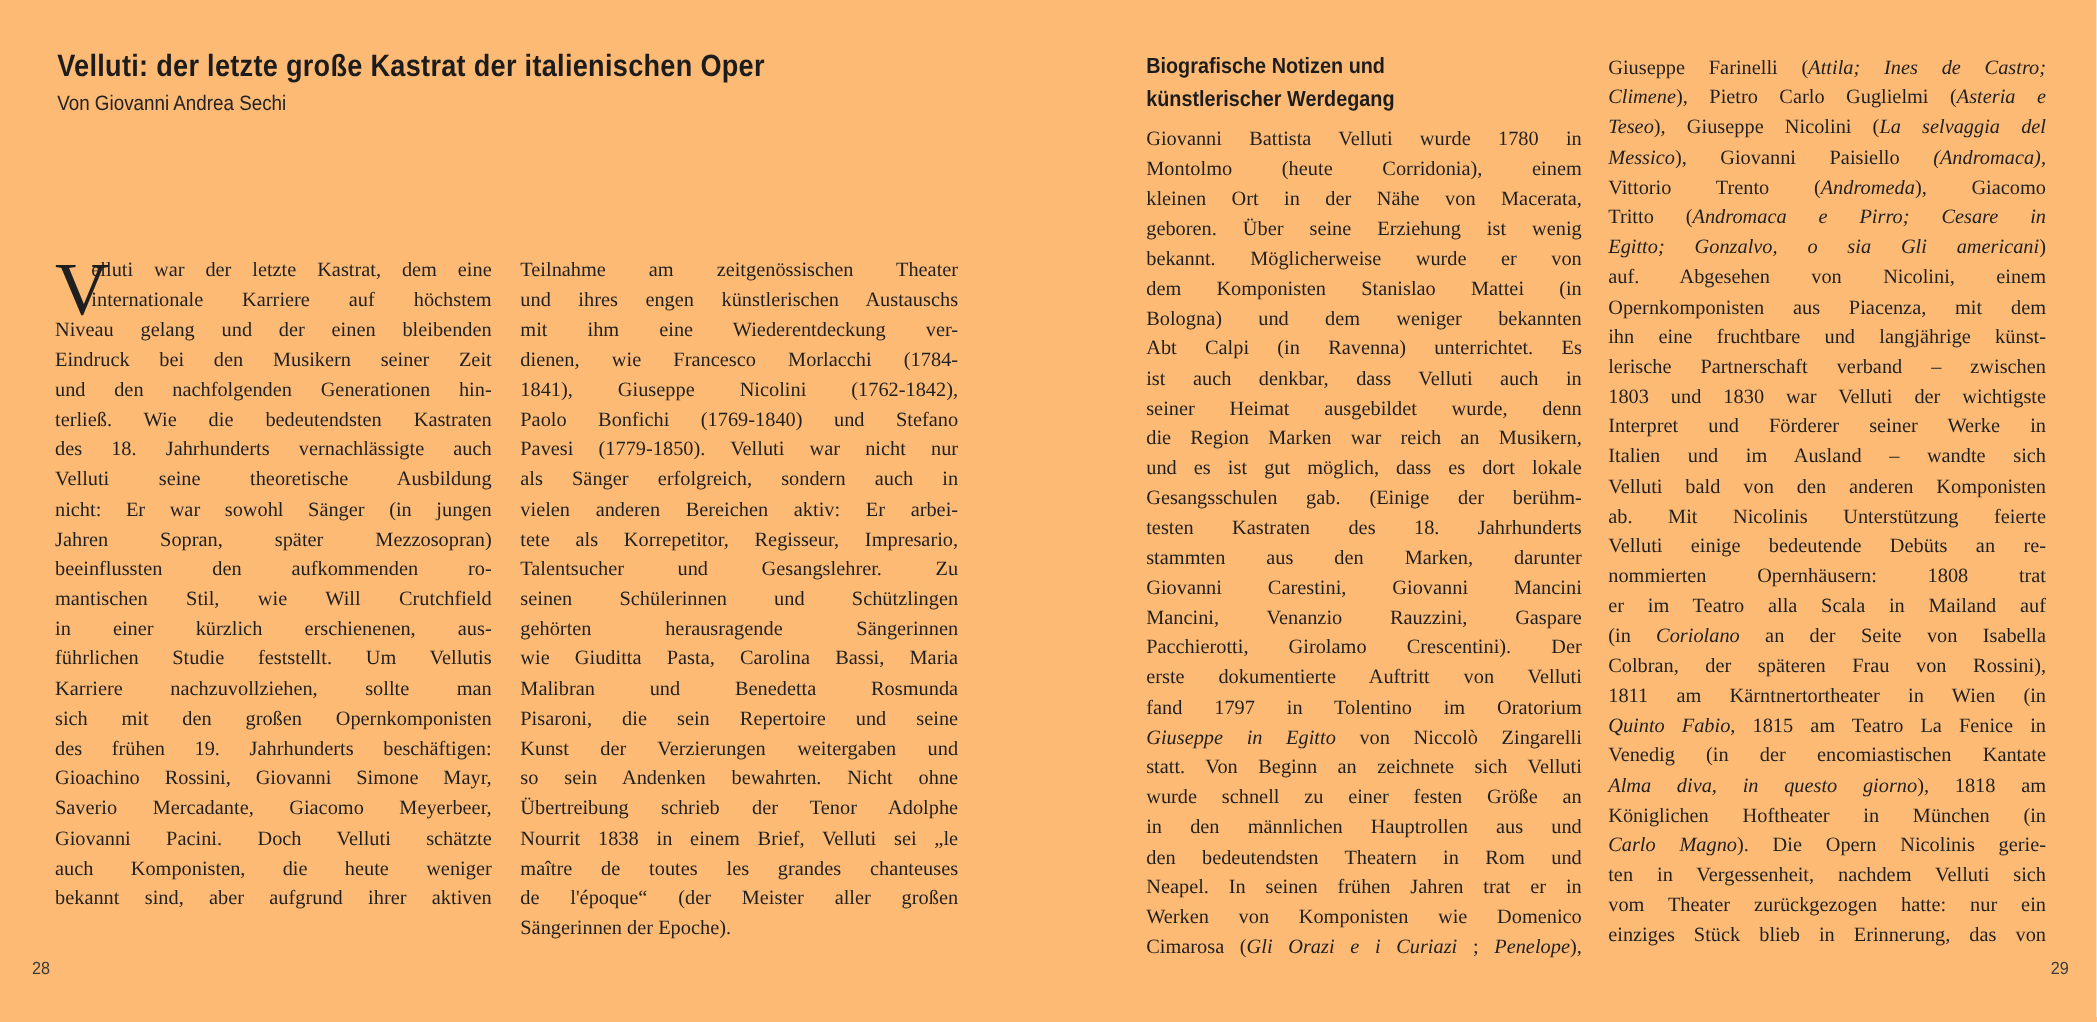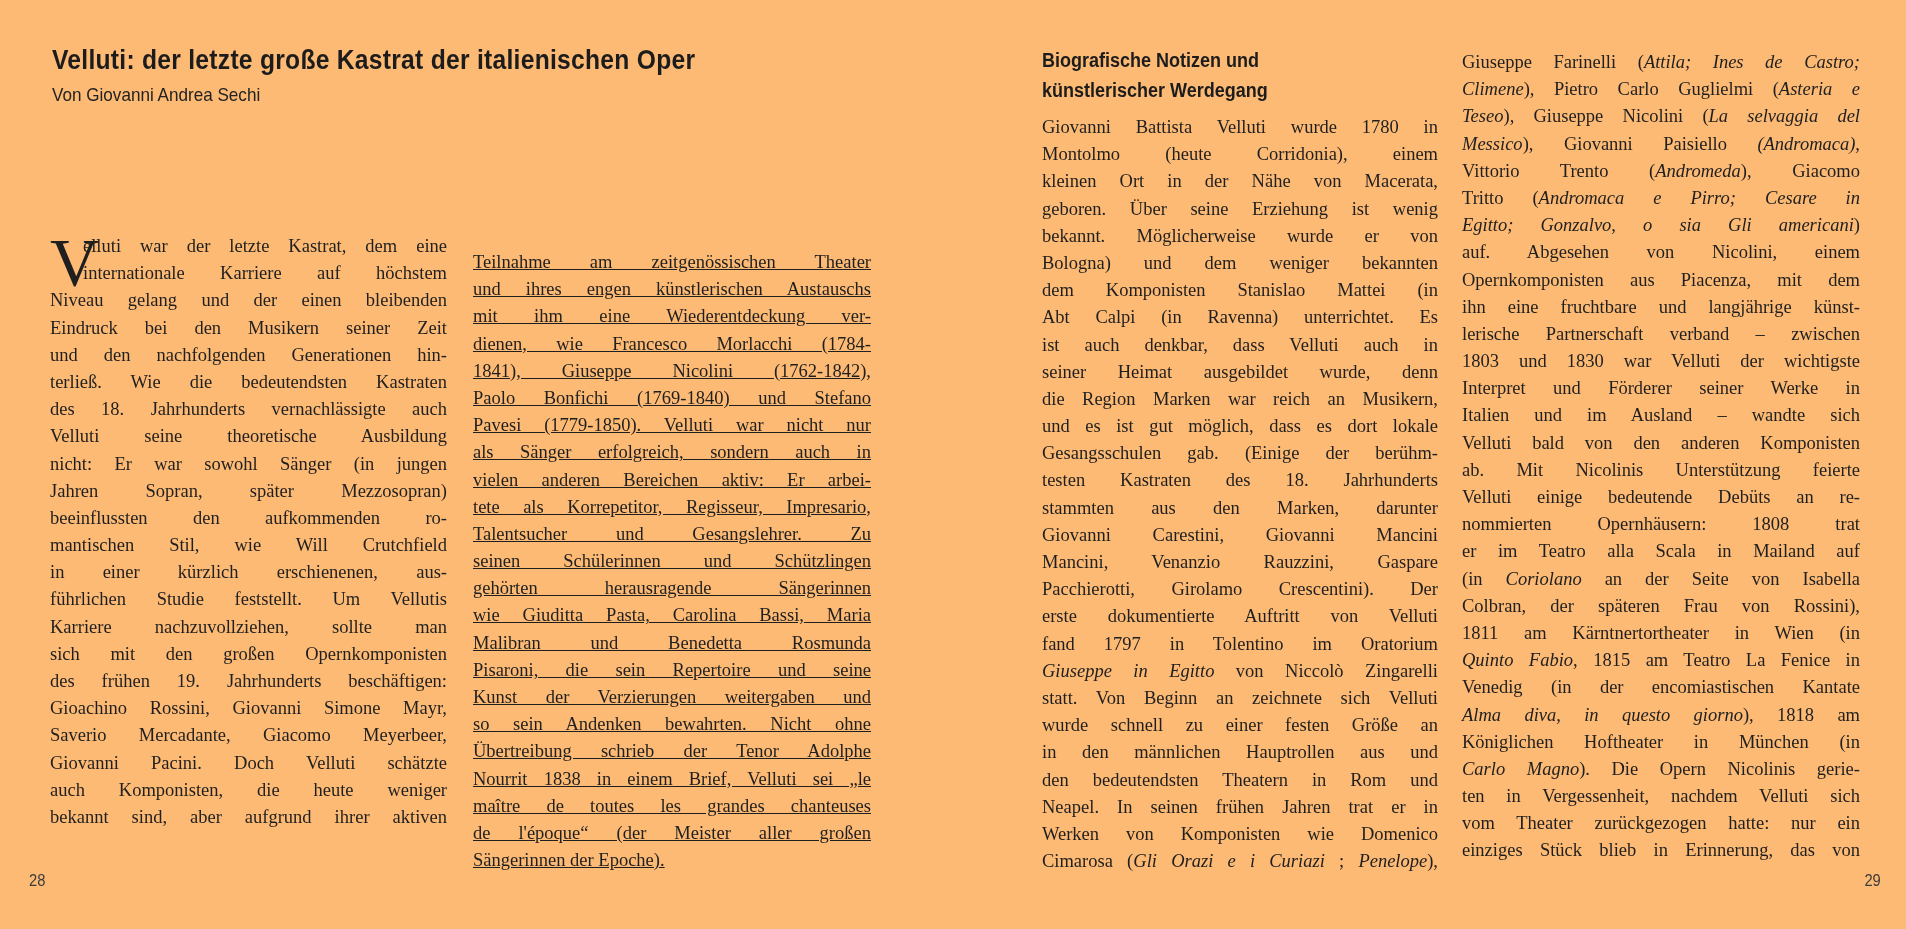--- a/index.html
+++ b/index.html
@@ -43,21 +43,21 @@
     font-weight: 700;
     font-size: 20px;
     line-height: 30px;
     color: #1c1c1c;
     transform: scaleX(0.9);
     transform-origin: left top;
     white-space: nowrap;
   }
   .col { position: absolute; }
   .col1 { left: 50px;   top: 233px; width: 397px; }
-  .col2 { left: 473px;  top: 249px; width: 398px; text-decoration: underline; }
+  .col2 { left: 473px;  top: 233px; width: 398px; }
   .col3 { left: 1042px; top: 114px; width: 396px; }
   .col4 { left: 1462px; top: 49px;  width: 398px; }
   .bline {
     font-size: 18.5px;
     line-height: 27.2px;
     height: 27.2px;
     text-align: justify;
     text-align-last: justify;
     text-justify: inter-word;
     color: #1f1f1f;
@@ -146,22 +146,22 @@
   <h2 class="heading">
     <div>Biografische Notizen und</div>
     <div>künstlerischer Werdegang</div>
   </h2>
   <div class="col col3">
       <div class="bline"><span>Giovanni Battista Velluti wurde 1780 in</span></div>
       <div class="bline"><span>Montolmo (heute Corridonia), einem</span></div>
       <div class="bline"><span>kleinen Ort in der Nähe von Macerata,</span></div>
       <div class="bline"><span>geboren. Über seine Erziehung ist wenig</span></div>
       <div class="bline"><span>bekannt. Möglicherweise wurde er von</span></div>
+      <div class="bline"><span>dem Komponisten Stanislao Mattei (in</span></div>
       <div class="bline"><span>Bologna) und dem weniger bekannten</span></div>
-      <div class="bline"><span>dem Komponisten Stanislao Mattei (in</span></div>
       <div class="bline"><span>Abt Calpi (in Ravenna) unterrichtet. Es</span></div>
       <div class="bline"><span>ist auch denkbar, dass Velluti auch in</span></div>
       <div class="bline"><span>seiner Heimat ausgebildet wurde, denn</span></div>
       <div class="bline"><span>die Region Marken war reich an Musikern,</span></div>
       <div class="bline"><span>und es ist gut möglich, dass es dort lokale</span></div>
       <div class="bline"><span>Gesangsschulen gab. (Einige der berühm-</span></div>
       <div class="bline"><span>testen Kastraten des 18. Jahrhunderts</span></div>
       <div class="bline"><span>stammten aus den Marken, darunter</span></div>
       <div class="bline"><span>Giovanni Carestini, Giovanni Mancini</span></div>
       <div class="bline"><span>Mancini, Venanzio Rauzzini, Gaspare</span></div>

